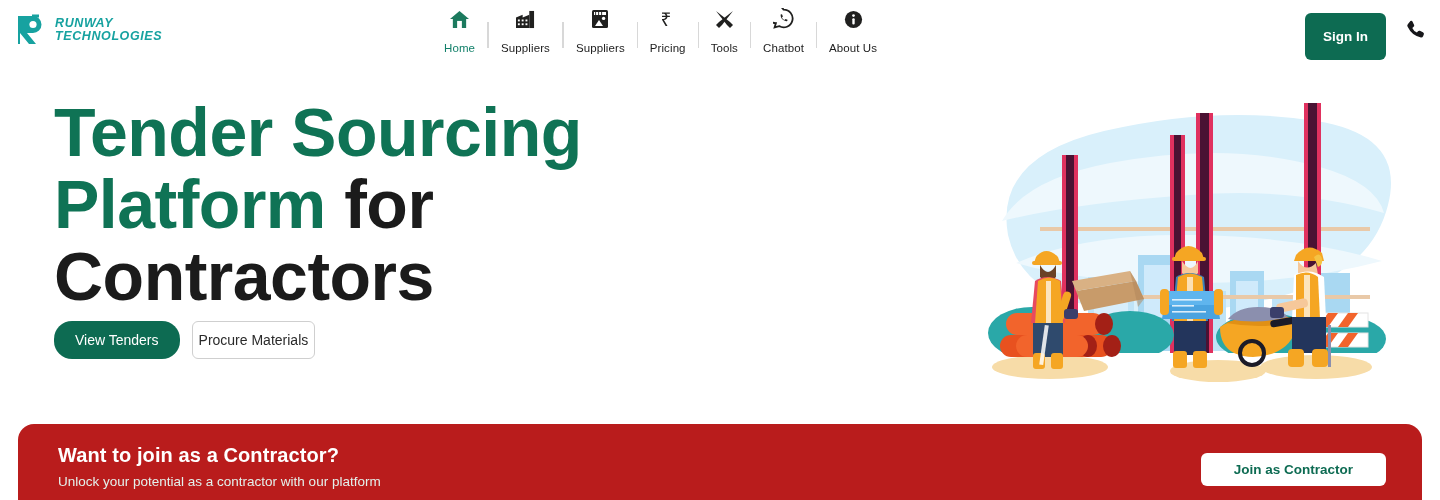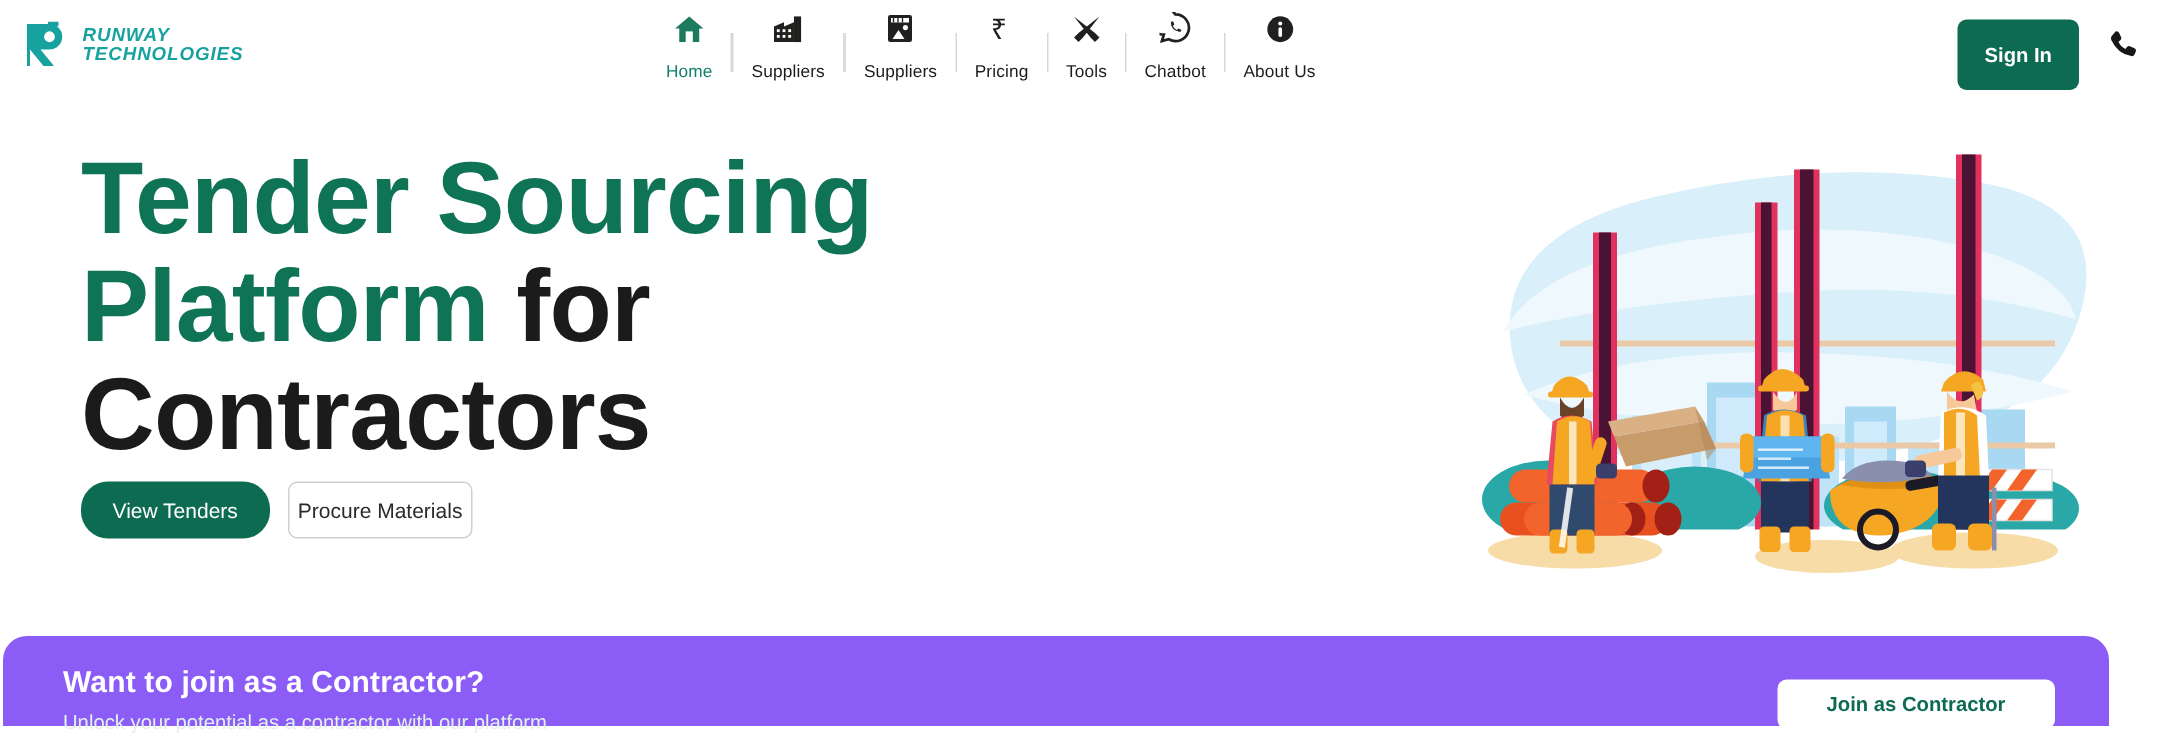--- a/index.html
+++ b/index.html
@@ -83,23 +83,23 @@
   .btn-outline {
     background: #fff; color: #2a2a2a; border: 1px solid #cfcfcf; border-radius: 6px;
     font-size: 14px; padding: 10px 6px; cursor: pointer;
     font-family: "Liberation Sans", sans-serif;
   }
 
   .hero-illus { position: absolute; left: 980px; top: 95px; width: 420px; height: 300px; }
 
   
   .banner {
-    position: absolute; left: 2px; top: 424px;
-    width: 1404px; height: 60px;
-    background: #8b5cf6; border-radius: 16px 16px 0 0;
+    position: absolute; left: 18px; top: 424px;
+    width: 1404px; height: 76px;
+    background: #b91c1c; border-radius: 16px 16px 0 0;
   }
   .banner-title {
     position: absolute; left: 40px; top: 20px;
     font-size: 20px; font-weight: bold; color: #ffffff; letter-spacing: .1px;
   }
   .banner-sub {
     position: absolute; left: 40px; top: 50px;
     font-size: 13.5px; color: #e3f1ec;
   }
   .banner-btn {

